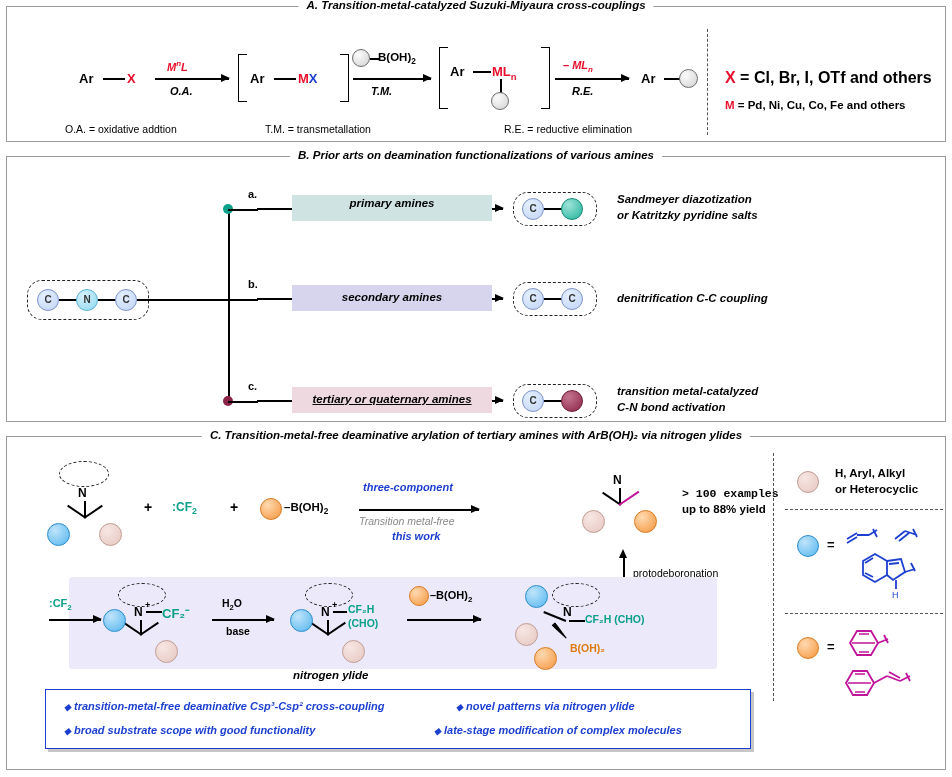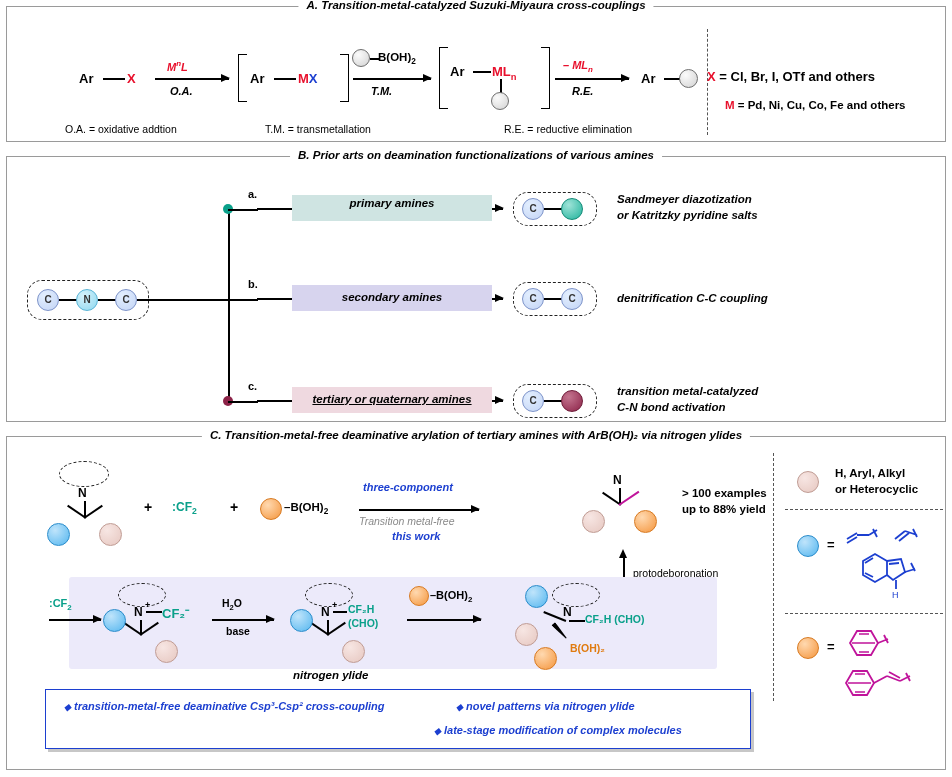--- a/index.html
+++ b/index.html
@@ -185,21 +185,21 @@
 
     <div class="lbl bold" style="left:634px; top:64px; font-size:13px;">Ar</div>
     <div class="hline" style="left:657px; top:71px; width:16px;"></div>
     <div class="ball ball-gray" style="left:672px; top:62px; width:19px; height:19px;"></div>
 
     <div class="lbl" style="left:58px; top:116px; font-size:10.5px;">O.A. = oxidative addtion</div>
     <div class="lbl" style="left:258px; top:116px; font-size:10.5px;">T.M. = transmetallation</div>
     <div class="lbl" style="left:497px; top:116px; font-size:10.5px;">R.E. = reductive elimination</div>
 
     <div class="vsep" style="left:700px; top:22px; height:106px;"></div>
-    <div class="lbl" style="left:700px; top:62px; font-size:13px;">
+    <div class="lbl" style="left:718px; top:62px; font-size:16px;">
       <span class="bold red">X</span><span class="bold"> = Cl, Br, I, OTf and others</span>
     </div>
     <div class="lbl" style="left:718px; top:92px; font-size:11.5px;">
       <span class="bold red">M</span><span class="bold"> = Pd, Ni, Cu, Co, Fe and others</span>
     </div>
   </div>
 
   <div class="panel" id="panelB">
     <div class="panel-title">B. Prior arts on deamination functionalizations of various amines</div>
 
@@ -293,21 +293,21 @@
     <div class="lbl ital gray" style="left:352px; top:78px; font-size:10.5px;">Transition metal-free</div>
     <div class="lbl bold ital blue" style="left:385px; top:93px; font-size:11px;">this work</div>
 
     <div class="lbl bold" style="left:606px; top:36px; font-size:12px;">N</div>
     <div class="vline" style="left:612px; top:51px; height:16px;"></div>
     <div class="hline" style="left:592px; top:67px; width:22px; transform:rotate(34deg); transform-origin:right center;"></div>
     <div style="position:absolute; left:612px; top:67px; width:24px; height:2px; background:#c0149b; transform:rotate(-34deg); transform-origin:left center;"></div>
     <div class="ball ball-pink" style="left:575px; top:73px; width:23px; height:23px;"></div>
     <div class="ball ball-orange" style="left:627px; top:73px; width:23px; height:23px;"></div>
 
-    <div class="lbl bold" style="left:675px; top:50px; font-size:11.5px;">&gt; 100 examples</div>
+    <div class="lbl bold" style="left:675px; top:50px; font-size:11.5px;font-family:Liberation Mono, monospace;">&gt; 100 examples</div>
     <div class="lbl bold" style="left:675px; top:66px; font-size:11.5px;">up to 88% yield</div>
 
     <div class="arrow-up" style="left:616px; top:120px; height:40px;"></div>
     <div class="lbl" style="left:626px; top:130px; font-size:10.5px;">protodeboronation</div>
 
     <div class="shade" style="left:62px; top:140px; width:648px; height:92px;"></div>
 
     <div class="arrow" style="left:42px; top:182px; width:52px;"></div>
     <div class="lbl bold teal" style="left:42px; top:160px; font-size:11px;">:CF<sub>2</sub></div>
 
@@ -396,20 +396,24 @@
         <path d="M12 51 L22 51 M12 69 L22 69 M28 60 L5 60" stroke-width="1.4"></path>
         <path d="M31 60 L44 53 M44 53 L57 58 M46 49 L57 55 M57 58 L67 53 M63 50 L67 58"></path>
       </g>
     </svg>
 
     <div class="bullets-box" style="left:38px; top:252px; width:706px; height:60px;">
       <div class="bullet-row" style="left:18px; top:10px;">
         <span class="diamond">◆</span>
         <span>transition-metal-free deaminative Csp³-Csp² cross-coupling</span>
       </div>
+      <div class="bullet-row" style="left:18px; top:34px;">
+        <span class="diamond">◆</span>
+        <span>broad substrate scope with good functionality</span>
+      </div>
       <div class="bullet-row" style="left:410px; top:10px;">
         <span class="diamond">◆</span>
         <span>novel patterns via nitrogen ylide</span>
       </div>
       <div class="bullet-row" style="left:388px; top:34px;">
         <span class="diamond">◆</span>
         <span>late-stage modification of complex molecules</span>
       </div>
     </div>
   </div>

